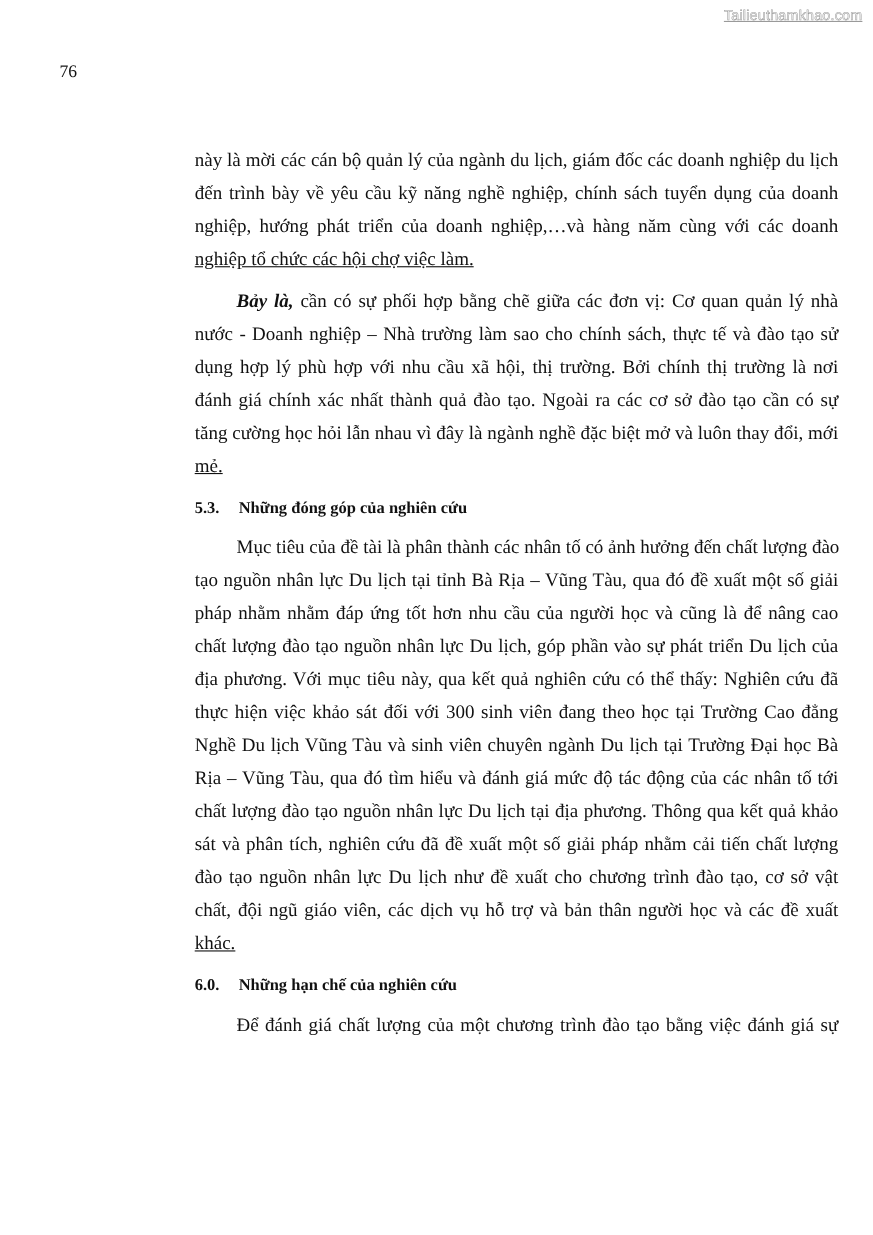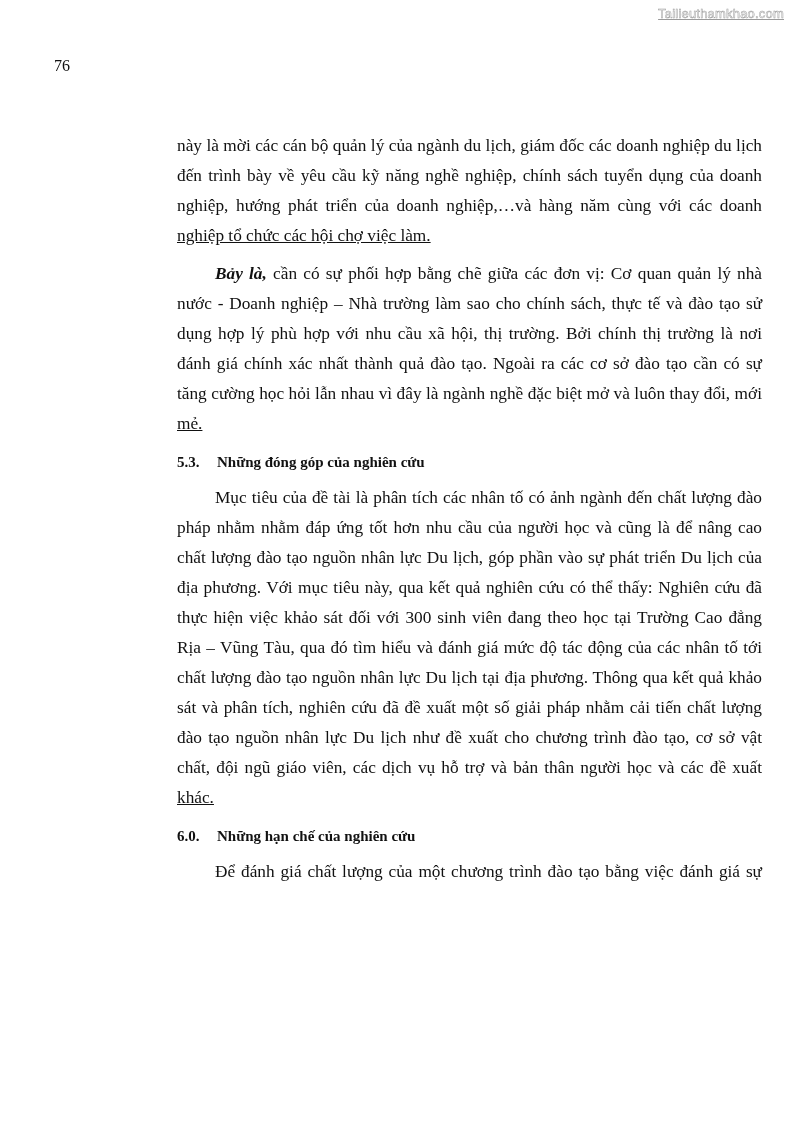--- a/index.html
+++ b/index.html
@@ -102,25 +102,27 @@
     <div class="line">dụng hợp lý phù hợp với nhu cầu xã hội, thị trường. Bởi chính thị trường là nơi</div>
     <div class="line">đánh giá chính xác nhất thành quả đào tạo. Ngoài ra các cơ sở đào tạo cần có sự</div>
     <div class="line">tăng cường học hỏi lẫn nhau vì đây là ngành nghề đặc biệt mở và luôn thay đổi, mới</div>
     <div class="line last">mẻ.</div>
   </div>
 
   <div class="heading">
     <span class="num">5.3.</span><span>Những đóng góp của nghiên cứu</span>
   </div>
   <div>
-    <div class="line indent">Mục tiêu của đề tài là phân tích các nhân tố có ảnh ngành đến chất lượng đào</div>
+    <div class="line indent">Mục tiêu của đề tài là phân thành các nhân tố có ảnh hưởng đến chất lượng đào</div>
+    <div class="line">tạo nguồn nhân lực Du lịch tại tỉnh Bà Rịa – Vũng Tàu, qua đó đề xuất một số giải</div>
     <div class="line">pháp nhằm nhằm đáp ứng tốt hơn nhu cầu của người học và cũng là để nâng cao</div>
     <div class="line">chất lượng đào tạo nguồn nhân lực Du lịch, góp phần vào sự phát triển Du lịch của</div>
     <div class="line">địa phương. Với mục tiêu này, qua kết quả nghiên cứu có thể thấy: Nghiên cứu đã</div>
     <div class="line">thực hiện việc khảo sát đối với 300 sinh viên đang theo học tại Trường Cao đẳng</div>
+    <div class="line">Nghề Du lịch Vũng Tàu và sinh viên chuyên ngành Du lịch tại Trường Đại học Bà</div>
     <div class="line">Rịa – Vũng Tàu, qua đó tìm hiểu và đánh giá mức độ tác động của các nhân tố tới</div>
     <div class="line">chất lượng đào tạo nguồn nhân lực Du lịch tại địa phương. Thông qua kết quả khảo</div>
     <div class="line">sát và phân tích, nghiên cứu đã đề xuất một số giải pháp nhằm cải tiến chất lượng</div>
     <div class="line">đào tạo nguồn nhân lực Du lịch như đề xuất cho chương trình đào tạo, cơ sở vật</div>
     <div class="line">chất, đội ngũ giáo viên, các dịch vụ hỗ trợ và bản thân người học và các đề xuất</div>
     <div class="line last">khác.</div>
   </div>
 
   <div class="heading">
     <span class="num">6.0.</span><span>Những hạn chế của nghiên cứu</span>

